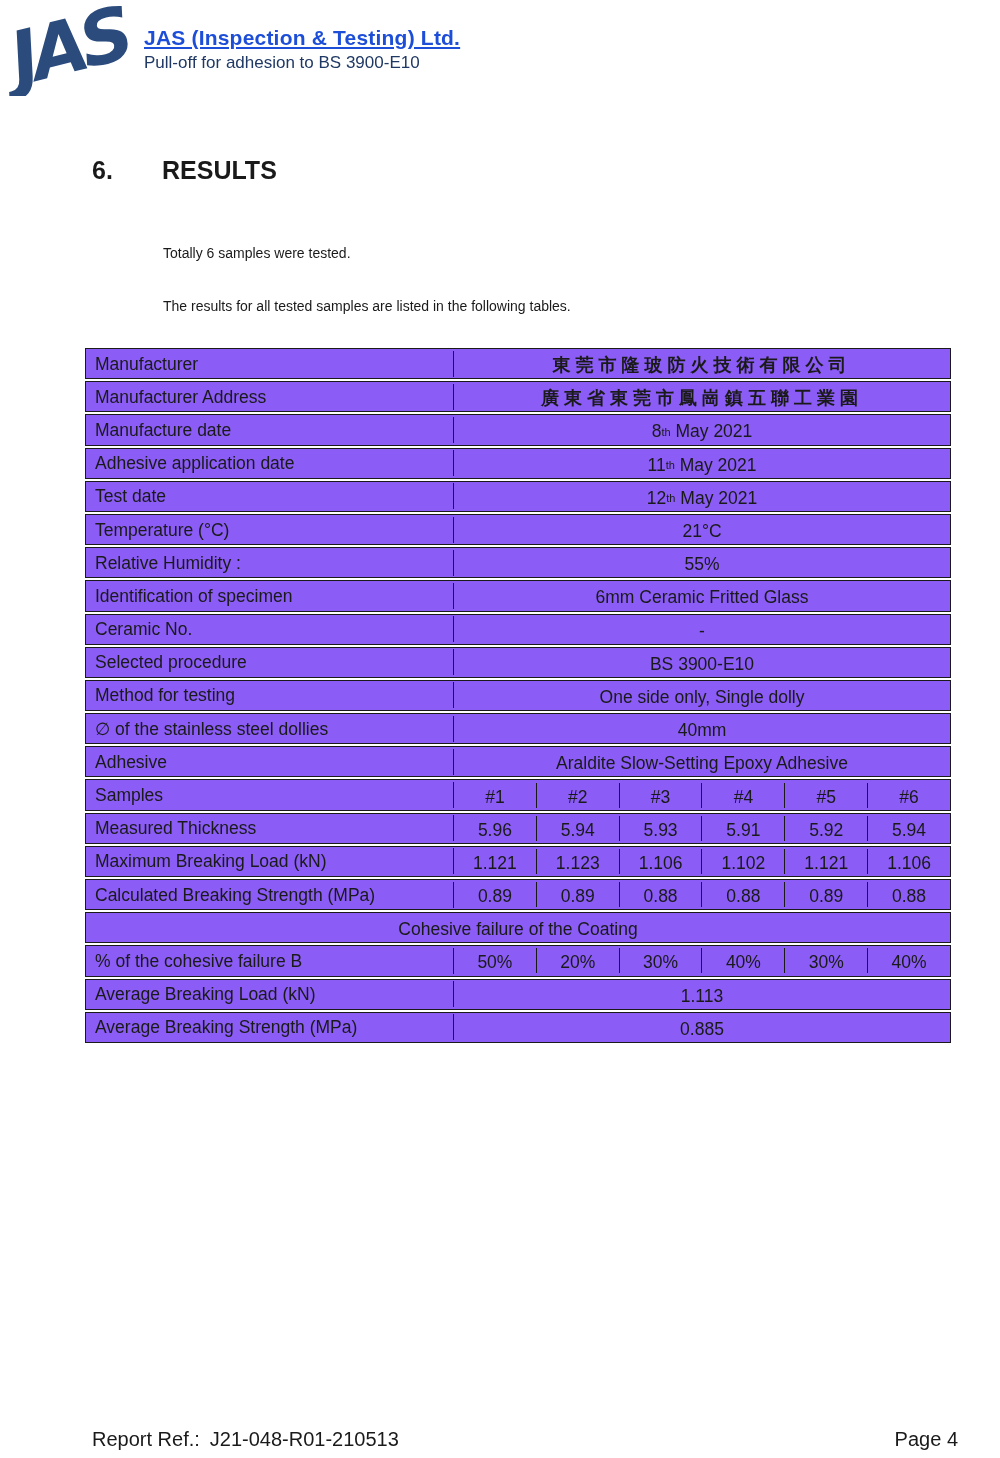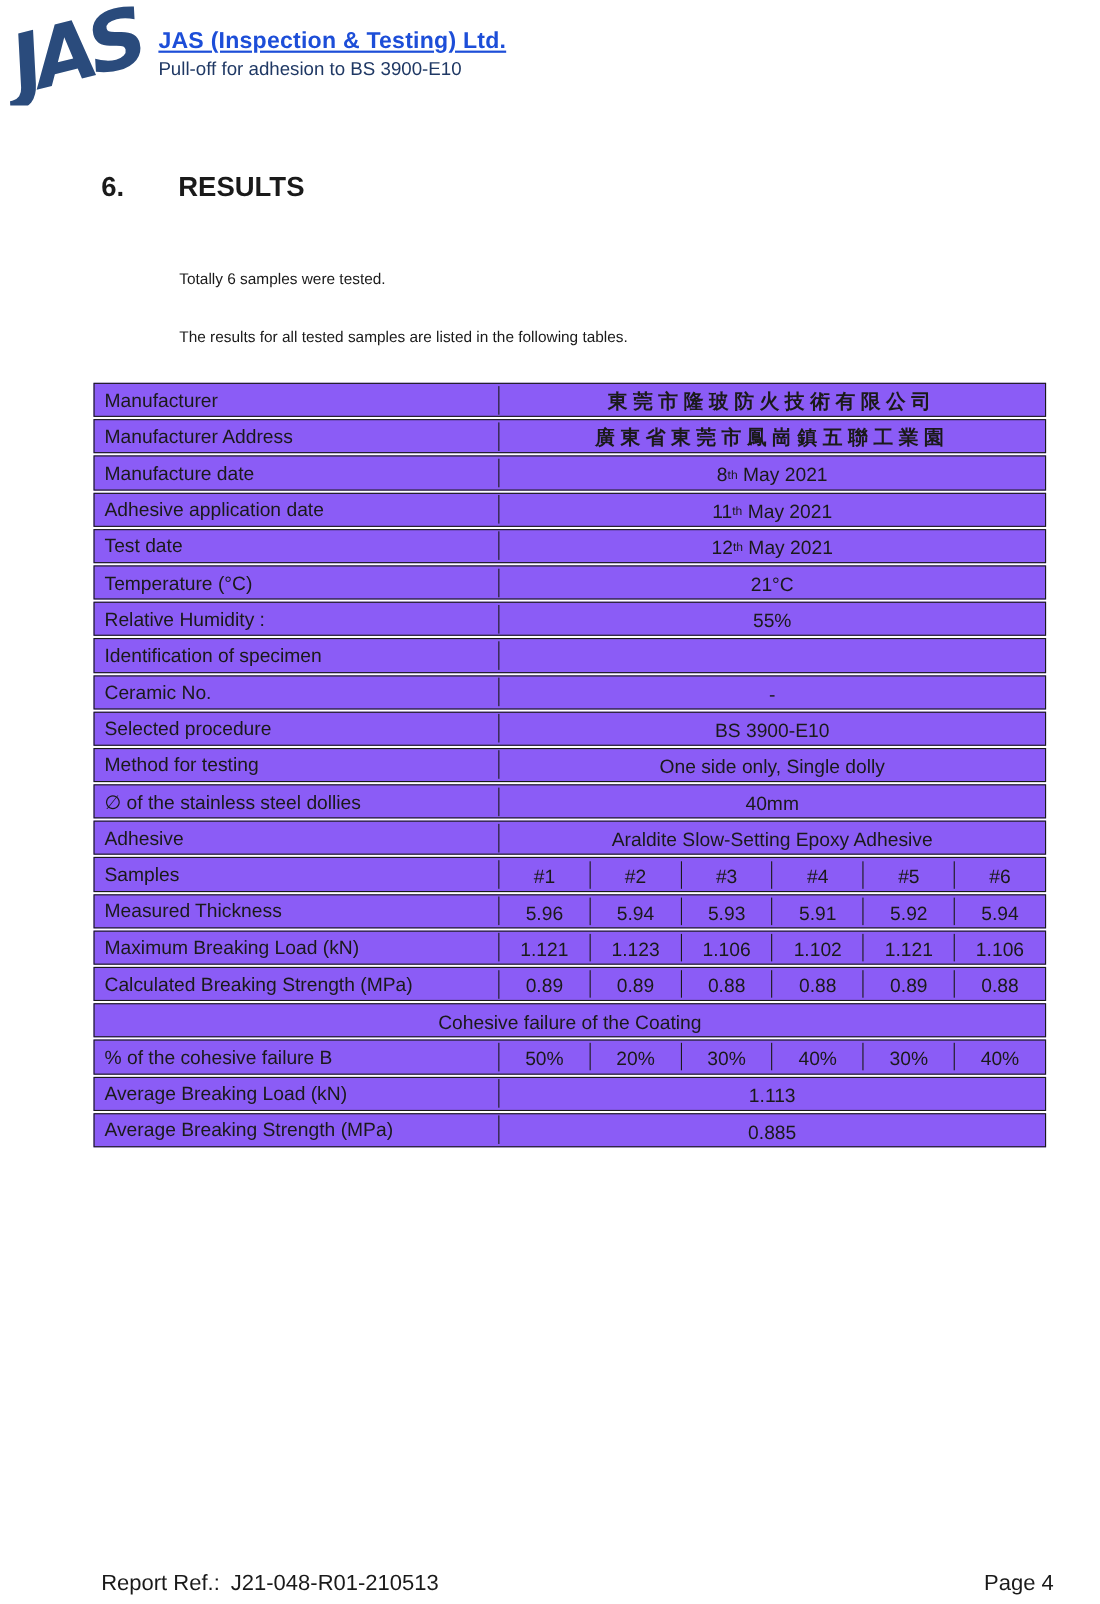--- a/index.html
+++ b/index.html
@@ -107,20 +107,21 @@
     <div class="t-row">
       <div class="t-label">Temperature (°C)</div>
       <div class="t-value">21°C</div>
     </div>
     <div class="t-row">
       <div class="t-label">Relative Humidity :</div>
       <div class="t-value">55%</div>
     </div>
     <div class="t-row">
       <div class="t-label">Identification of specimen</div>
+      <div class="t-value">6mm Ceramic Fritted Glass</div>
     </div>
     <div class="t-row">
       <div class="t-label">Ceramic No.</div>
       <div class="t-value">-</div>
     </div>
     <div class="t-row">
       <div class="t-label">Selected procedure</div>
       <div class="t-value">BS 3900-E10</div>
     </div>
     <div class="t-row">

